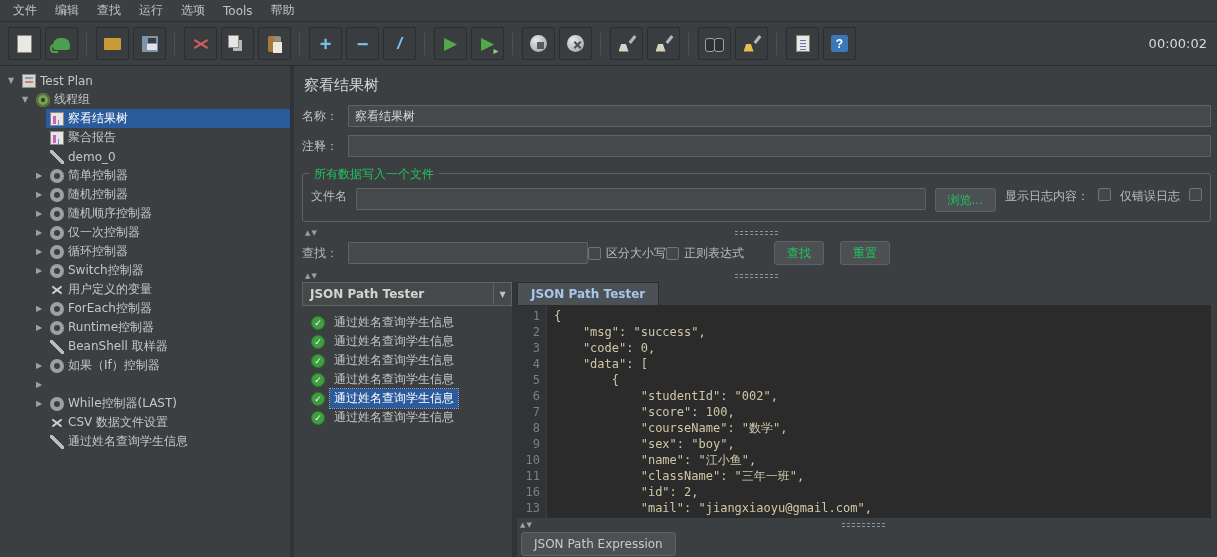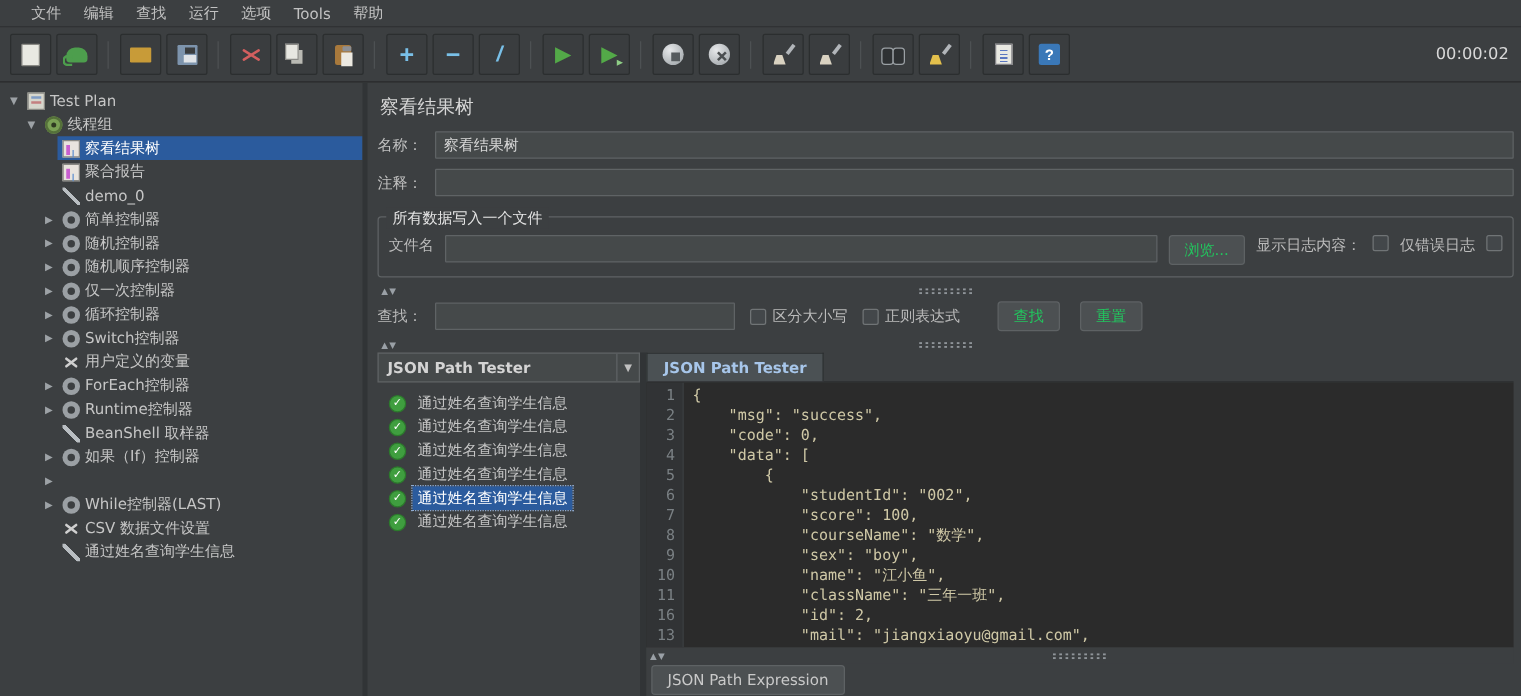--- a/index.html
+++ b/index.html
@@ -1,20 +1,20 @@
 <!DOCTYPE html>
 <html><head>
 <meta charset="utf-8">
 <style>
   * { margin:0; padding:0; box-sizing:border-box; }
   html,body { width:1217px; height:557px; overflow:hidden; background:#3c3f41;
     font-family:"DejaVu Sans","Liberation Sans",sans-serif; font-size:12px; color:#bbbbbb; }
 
   
-  .menubar { height:22px; background:#3c3f41; border-bottom:1px solid #2d2f30; display:flex; align-items:center; padding-left:16px; }
+  .menubar { height:22px; background:#3c3f41; border-bottom:1px solid #2d2f30; display:flex; align-items:center; padding-left:4px; }
   .menu-item { padding:3px 9px; color:#c2c2c2; cursor:default; }
 
   
   .toolbar { height:44px; background:#3c3f41; border-bottom:1px solid #282a2b; display:flex; align-items:center; padding:0 8px; gap:4px; }
   .tb-sep { width:10px; height:28px; position:relative; flex:none; }
   .tb-sep::after { content:""; position:absolute; left:4px; top:3px; bottom:3px; width:1px; background:#4d5153; }
   .tb-btn { width:33px; height:33px; background:#3a3d3f; border:1px solid #2b2e2f; border-radius:2px;
     display:flex; align-items:center; justify-content:center; flex:none; padding:0; cursor:pointer; }
   .timer { margin-left:auto; color:#d8d8d8; font-size:13px; white-space:nowrap; padding-right:2px; }
 
@@ -83,35 +83,35 @@
   .ticon-config-icon::before { transform:rotate(38deg); }
   .ticon-config-icon::after { transform:rotate(-38deg); }
 
   
   .main { flex:1; display:flex; flex-direction:column; padding:8px 6px 0 8px; min-width:0; }
   .page-title { font-size:15px; color:#d6d6d6; padding:2px 0 10px 2px; flex:none; }
   .form-row { display:flex; align-items:center; margin-bottom:8px; flex:none; }
   .form-label { width:46px; flex:none; color:#c0c0c0; }
   .text-input { flex:1; height:22px; background:#45494a; border:1px solid #5f6365; color:#d8d8d8; padding:0 6px; font-size:12px; border-radius:1px; outline:none; font-family:inherit; }
   .fgroup { border:1px solid #5f6365; border-radius:3px; position:relative; margin:8px 0 4px 0; padding:14px 8px 9px 8px; flex:none; }
-  .fgroup-title { position:absolute; top:-8px; left:6px; background:#3c3f41; padding:0 5px; color:#e5e5e5; }
+  .fgroup-title { position:absolute; top:-8px; left:6px; background:#3c3f41; padding:0 5px; color:#22c55e; }
   .file-row { display:flex; align-items:flex-start; gap:9px; }
   .btn { background:#4c5052; border:1px solid #5e6264; color:#22c55e; border-radius:3px; height:24px; padding:0 12px; font-size:12px; font-family:inherit; cursor:pointer; white-space:nowrap; }
   .checkbox { width:13px; height:13px; background:#43474a; border:1px solid #707476; border-radius:2px; flex:none; }
   .nowrap { white-space:nowrap; }
 
   .splitter { height:13px; position:relative; display:flex; align-items:center; flex:none; }
   .split-arrows { font-size:7px; color:#9aa0a6; letter-spacing:1px; margin-left:3px; cursor:pointer; }
   .split-handle { position:absolute; left:50%; top:4px; width:46px; height:6px; transform:translateX(-50%);
     background-image:radial-gradient(#8f9499 1px, transparent 1.2px); background-size:5px 3px; cursor:row-resize; }
 
   .search-row { display:flex; align-items:center; margin:2px 0 4px 0; flex:none; }
   .search-label { width:46px; flex:none; }
   .search-input { width:240px; flex:none; height:22px; background:#45494a; border:1px solid #5f6365; color:#d8d8d8; padding:0 6px; border-radius:1px; outline:none; font-family:inherit; }
-  .cbg { display:flex; align-items:center; gap:5px; margin-left:12px; }
+  .cbg { display:flex; align-items:center; gap:5px; }
   .search-row .btn { margin-left:16px; }
   .search-row .btn:first-of-type { margin-left:30px; }
 
   
   .bottom { flex:1; display:flex; min-height:0; }
   .results-pane { width:215px; flex:none; display:flex; flex-direction:column; border-right:5px solid #313436; min-height:0; }
   .combo { height:24px; background:#45494a; border:1px solid #5f6365; display:flex; align-items:stretch; flex:none; cursor:pointer; }
   .combo-label { flex:1; display:flex; align-items:center; padding:0 7px; color:#d4d4d4; font-weight:bold; }
   .combo-arrow { width:18px; border-left:1px solid #5f6365; display:flex; align-items:center; justify-content:center; font-size:8px; color:#c0c0c0; }
   .results-list { flex:1; overflow:hidden; padding-top:7px; }

